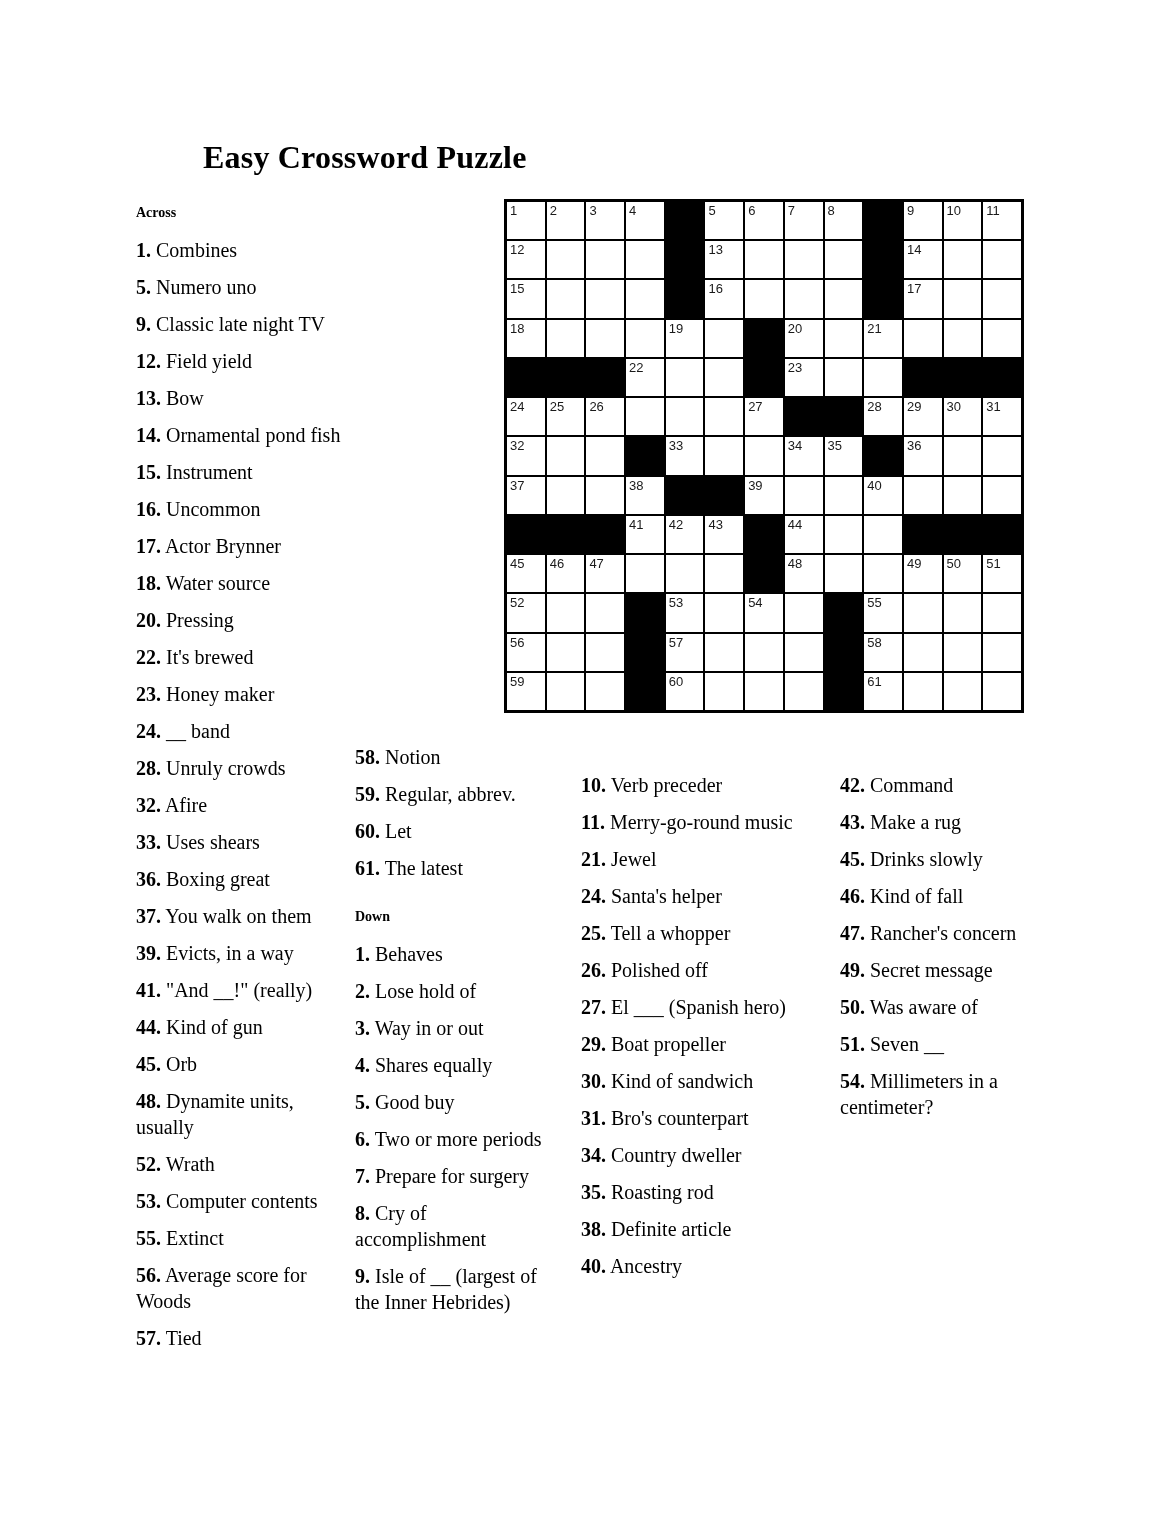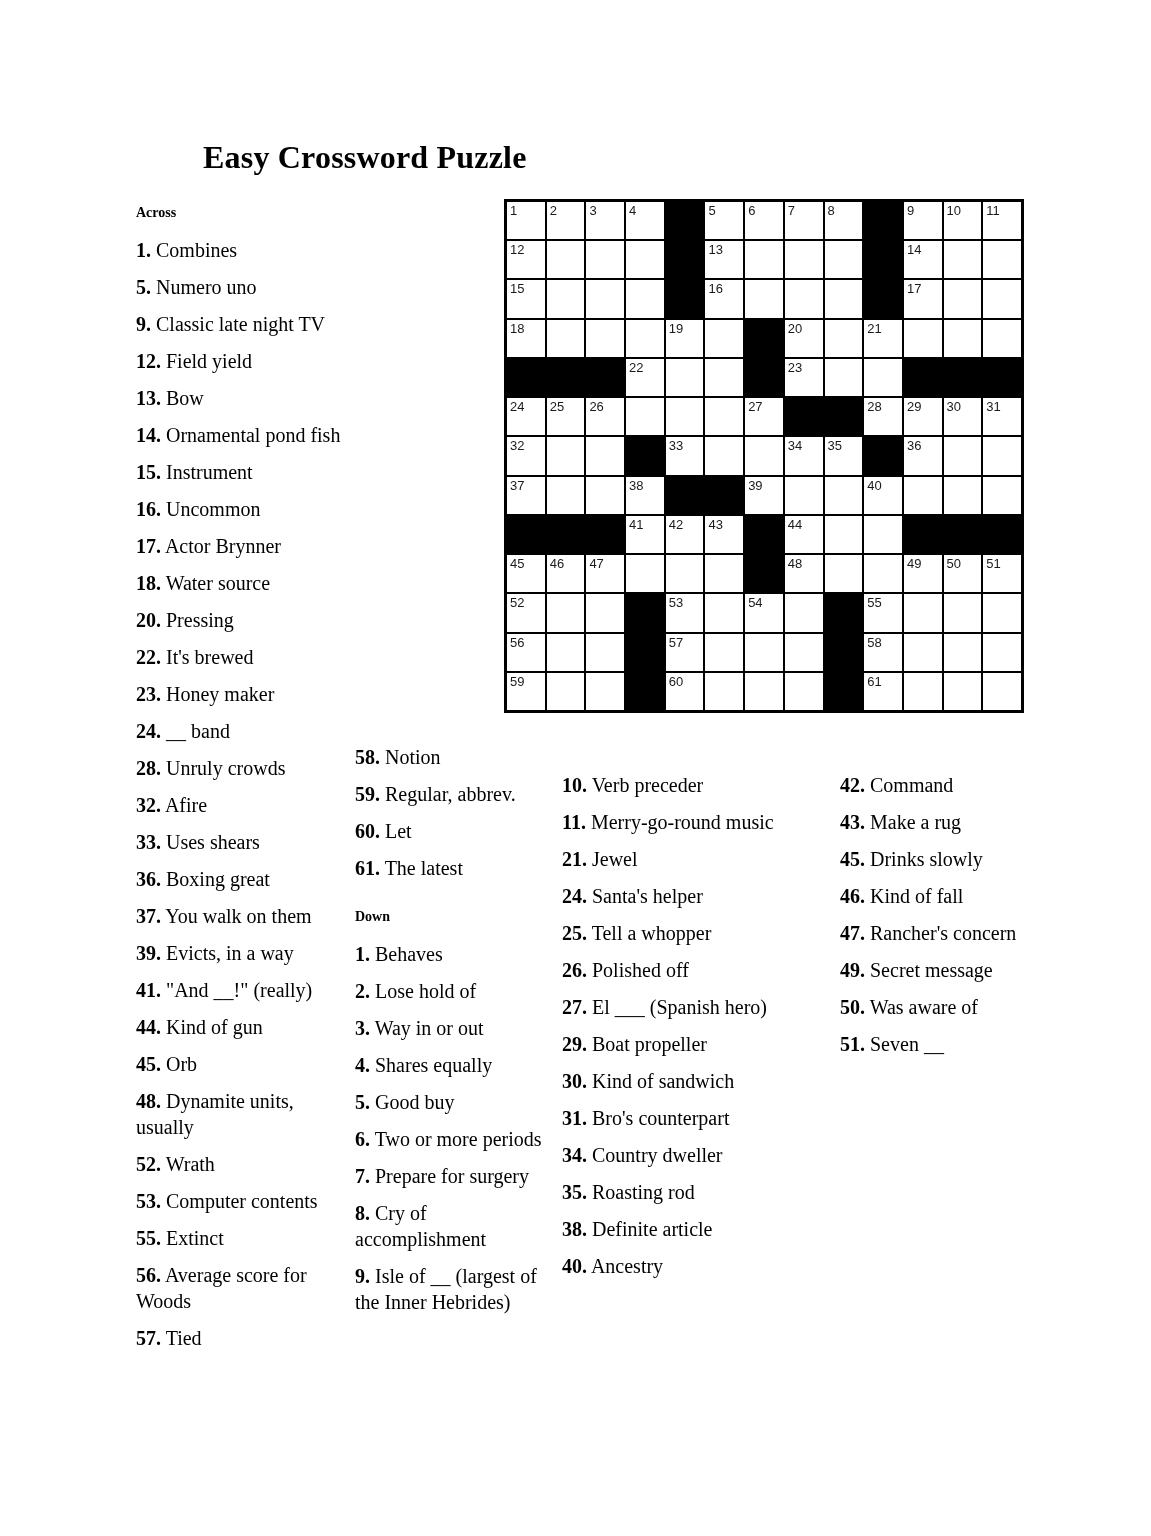--- a/index.html
+++ b/index.html
@@ -50,21 +50,21 @@
     color: #1a1a1a;
   }
   
   .clue-col {
     position: absolute;
     font-size: 20px;
     line-height: 26px;
   }
   .col1 { left: 136px; top: 200px;  width: 208px; }
   .col2 { left: 355px; top: 744px;  width: 205px; }
-  .col3 { left: 562px; top: 772px;  width: 212px; }
+  .col3 { left: 581px; top: 772px;  width: 212px; }
   .col4 { left: 800px; top: 772px;  width: 218px; margin-left: 40px; }
   .section-heading {
     font-weight: bold;
     font-size: 14px;
     margin: 23px 0 11px 0;
   }
   .clue-col > .section-heading:first-child { margin-top: 0; }
   .clue { margin: 0 0 11px 0; }
   .clue b { font-weight: bold; }
 </style>
@@ -433,13 +433,14 @@
   </div>
 <div class="clue-col col4">
     <p class="clue"><b>42.</b> Command</p>
     <p class="clue"><b>43.</b> Make a rug</p>
     <p class="clue"><b>45.</b> Drinks slowly</p>
     <p class="clue"><b>46.</b> Kind of fall</p>
     <p class="clue"><b>47.</b> Rancher's concern</p>
     <p class="clue"><b>49.</b> Secret message</p>
     <p class="clue"><b>50.</b> Was aware of</p>
     <p class="clue"><b>51.</b> Seven __</p>
+    <p class="clue"><b>54.</b> Millimeters in a centimeter?</p>
   </div>
 
 </body></html>

